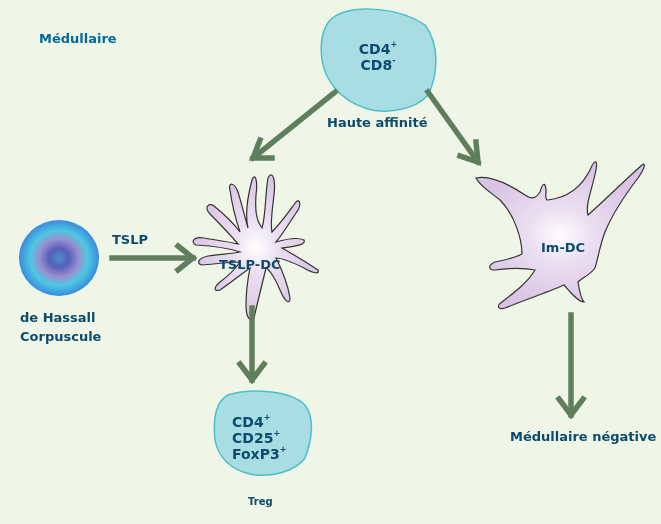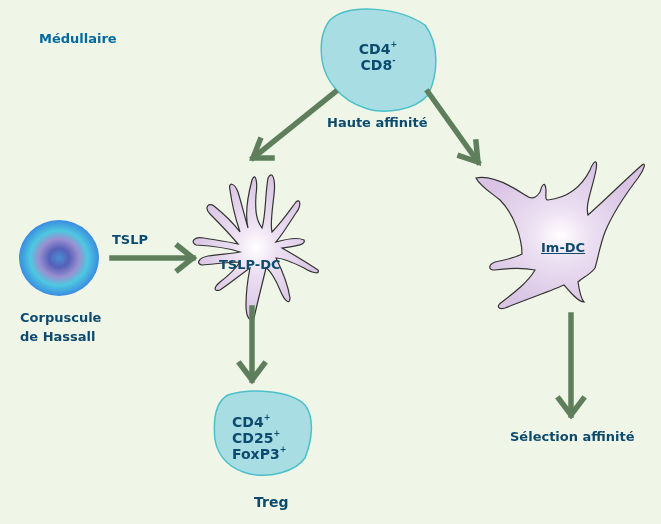--- a/index.html
+++ b/index.html
@@ -86,27 +86,27 @@
 </div>
 
 <div class="lbl center" style="left:348px;top:41px;width:60px;font-size:14px;">
   <div><span>CD4</span><sup>+</sup></div>
   <div><span>CD8</span><sup>-</sup></div>
 </div>
 <div class="lbl" style="left:314px;top:115px;margin-left:13px;">Haute affinité</div>
 
 <div class="lbl" style="left:112px;top:232px;">TSLP</div>
 <div class="lbl" style="left:219px;top:257px;">TSLP-DC</div>
-<div class="lbl" style="left:541px;top:240px;text-decoration:underline;">Im-DC</div>
+<div class="lbl" style="left:541px;top:240px;">Im-DC</div>
 
 <div class="lbl" style="left:20px;top:308px;line-height:19px;">
+  <div>de Hassall</div>
   <div>Corpuscule</div>
-  <div>de Hassall</div>
 </div>
 
 <div class="lbl" style="left:232px;top:414px;font-size:14px;line-height:16px;">
   <div><span>CD4</span><sup>+</sup></div>
   <div><span>CD25</span><sup>+</sup></div>
   <div><span>FoxP3</span><sup>+</sup></div>
 </div>
-<div class="lbl" style="left:254px;top:494px;font-size:14px;">Treg</div>
+<div class="lbl" style="left:248px;top:494px;font-size:10px;">Treg</div>
 
-<div class="lbl" style="left:510px;top:429px;">Sélection affinité</div>
+<div class="lbl" style="left:510px;top:429px;">Médullaire négative</div>
 
 </body></html>

